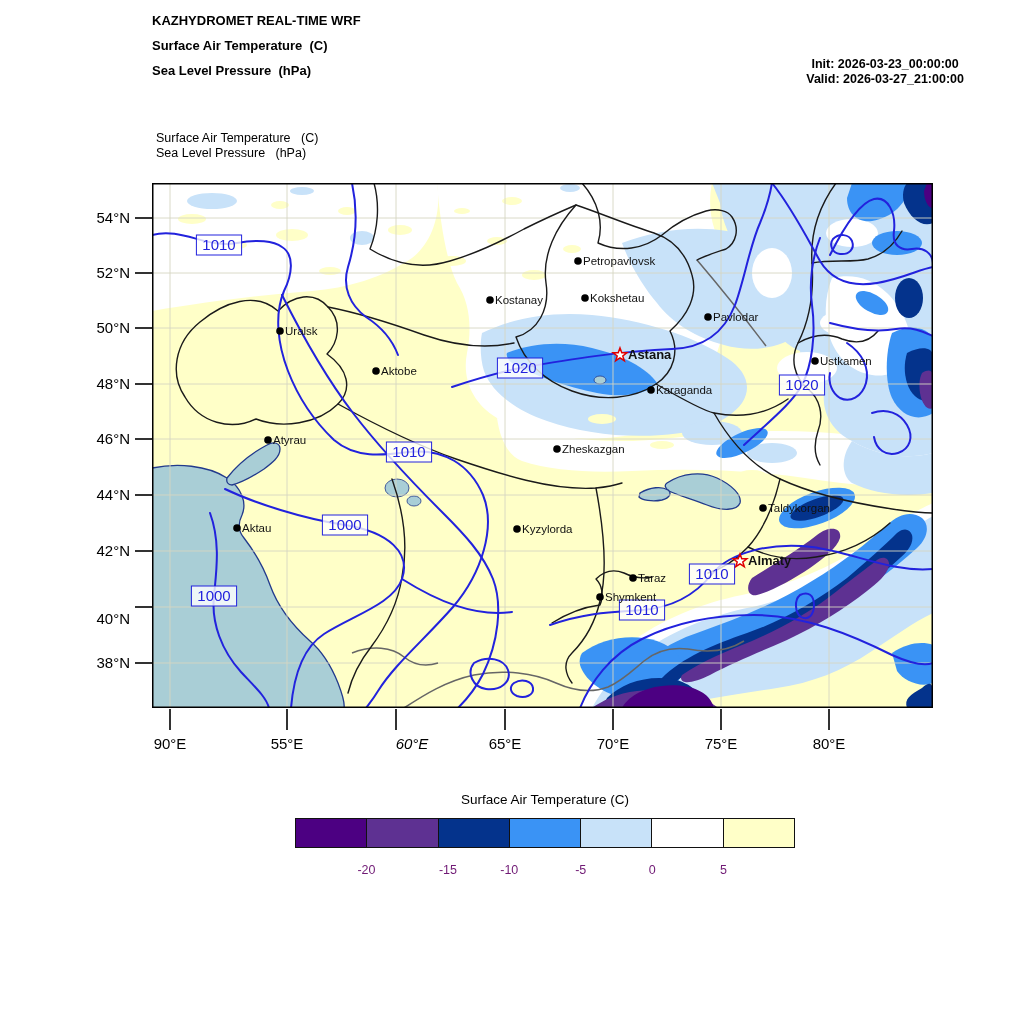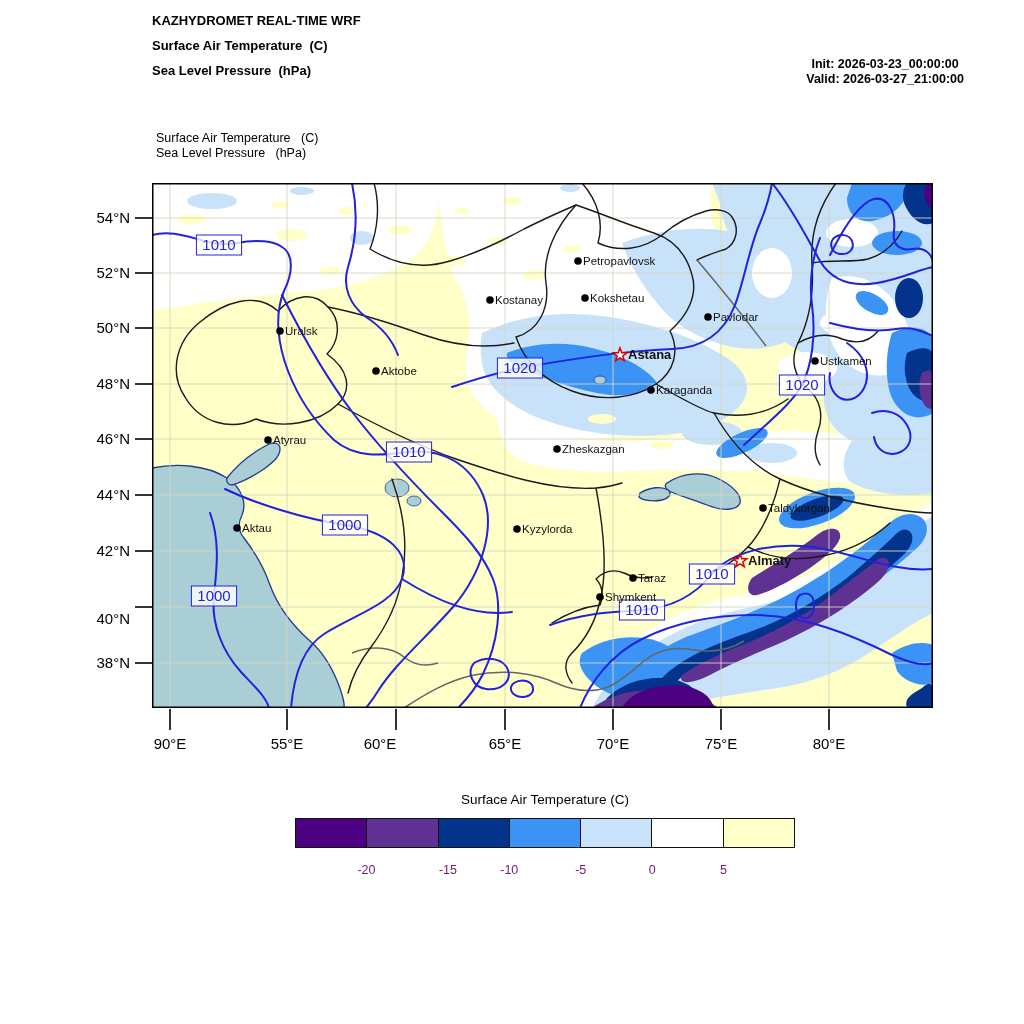--- a/index.html
+++ b/index.html
@@ -335,21 +335,21 @@
       <div class="lat-label" style="top: 542px;">42°N</div>
       <div class="lat-tick" style="top: 606px;"></div>
       <div class="lat-label" style="top: 610px;">40°N</div>
       <div class="lat-tick" style="top: 662px;"></div>
       <div class="lat-label" style="top: 654px;">38°N</div>
       <div class="lon-tick" style="left: 169px;"></div>
       <div class="lon-label" style="left: 138px;">90°E</div>
       <div class="lon-tick" style="left: 286px;"></div>
       <div class="lon-label" style="left: 255px;">55°E</div>
       <div class="lon-tick" style="left: 395px;"></div>
-      <div class="lon-label" style="left: 348px;">60°E</div>
+      <div class="lon-label" style="left: 380px; font-style: italic;">60°E</div>
       <div class="lon-tick" style="left: 504px;"></div>
       <div class="lon-label" style="left: 473px;">65°E</div>
       <div class="lon-tick" style="left: 612px;"></div>
       <div class="lon-label" style="left: 581px;">70°E</div>
       <div class="lon-tick" style="left: 720px;"></div>
       <div class="lon-label" style="left: 689px;">75°E</div>
       <div class="lon-tick" style="left: 828px;"></div>
       <div class="lon-label" style="left: 797px;">80°E</div>
     </div>
 

